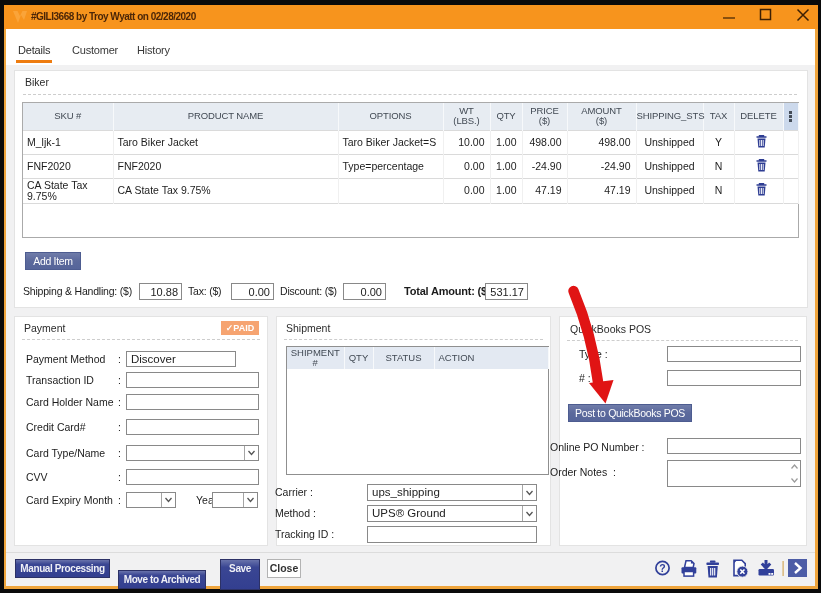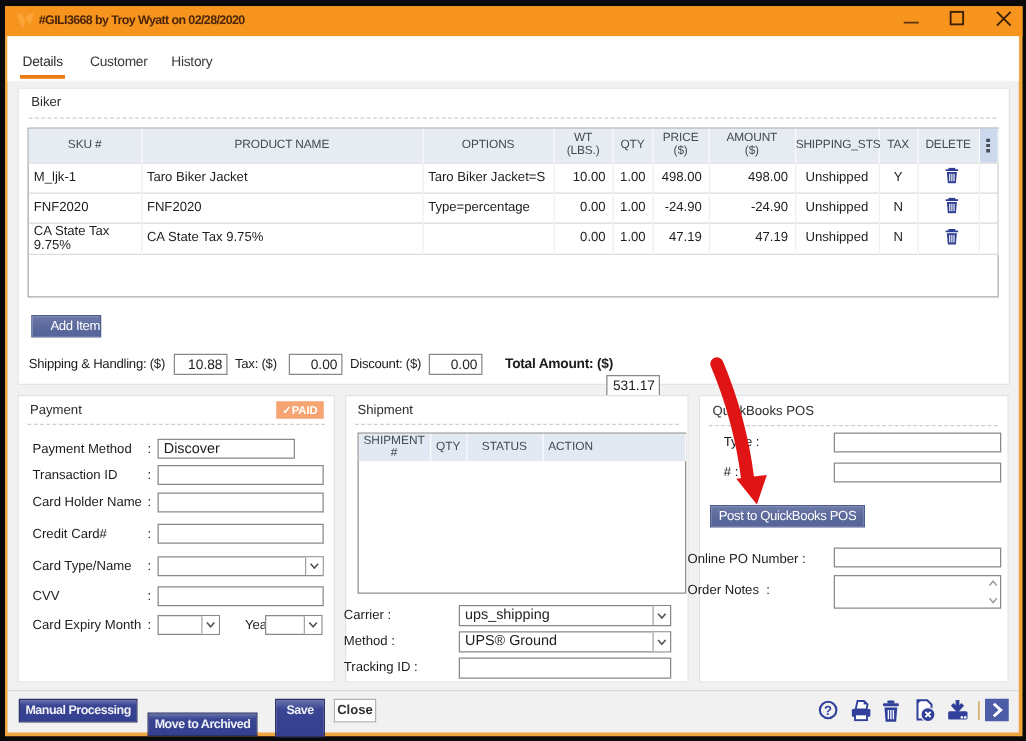--- a/index.html
+++ b/index.html
@@ -142,30 +142,30 @@
             </svg></td>
           <td></td>
     </tr>
     <tr>
           <td colspan="11" style="border-top:1px solid #dadada;"></td>
         </tr>
   </tbody>
     </table>
 </div>
 
-<div class="btnblue" style="left:25px; top:252px; width:56px; height:18px; line-height:16px;text-align:right;">Add Item</div>
+<div class="btnblue" style="left:25px; top:252px; width:56px; height:18px; line-height:16px;">Add Item</div>
 
 <div class="lbl" style="left:23px; top:285px; font-size:10.5px; letter-spacing:-0.2px;">Shipping &amp; Handling: ($)</div>
 <input class="inp num" style="left: 139px; top: 283px; width: 43px; height: 17px;" value="10.88" readonly="">
 <div class="lbl" style="left:188px; top:285px; font-size:10.5px; letter-spacing:-0.2px;">Tax: ($)</div>
 <input class="inp num" style="left: 231px; top: 283px; width: 43px; height: 17px;" value="0.00" readonly="">
 <div class="lbl" style="left:280px; top:285px; font-size:10.5px; letter-spacing:-0.2px;">Discount: ($)</div>
 <input class="inp num" style="left: 343px; top: 283px; width: 43px; height: 17px;" value="0.00" readonly="">
 <div class="lbl" style="left:392px; top:285px; font-size:11px; font-weight:bold; letter-spacing:-0.2px;margin-left:12px;">Total Amount: ($)</div>
-<input class="inp num" style="left: 485px; top: 300px; width: 43px; height: 17px;" value="531.17" readonly="">
+<input class="inp num" style="left: 485px; top: 283px; width: 43px; height: 17px;" value="531.17" readonly="">
 
 <div class="panel" style="left:14px; top:316px; width:254px; height:230px;"></div>
 <div class="ptitle" style="left:24px; top:322px;">Payment</div>
 <div class="abs" style="left:221px; top:321px; width:38px; height:14px; background:#f6a471; color:#fff; font-size:9px; font-weight:bold; text-align:center; line-height:14px;">✓PAID</div>
 <div class="dash" style="left:22px; top:339px; width:238px;"></div>
 
 <div class="lbl" style="left:26px; top:353px;">Payment Method</div>
 <div class="lbl" style="left:118px; top:353px;">:</div>
 <input class="inp" style="left: 126px; top: 351px; width: 110px; height: 16px;" value="Discover" readonly="">
 <div class="lbl" style="left:26px; top:374px;">Transaction ID</div>

